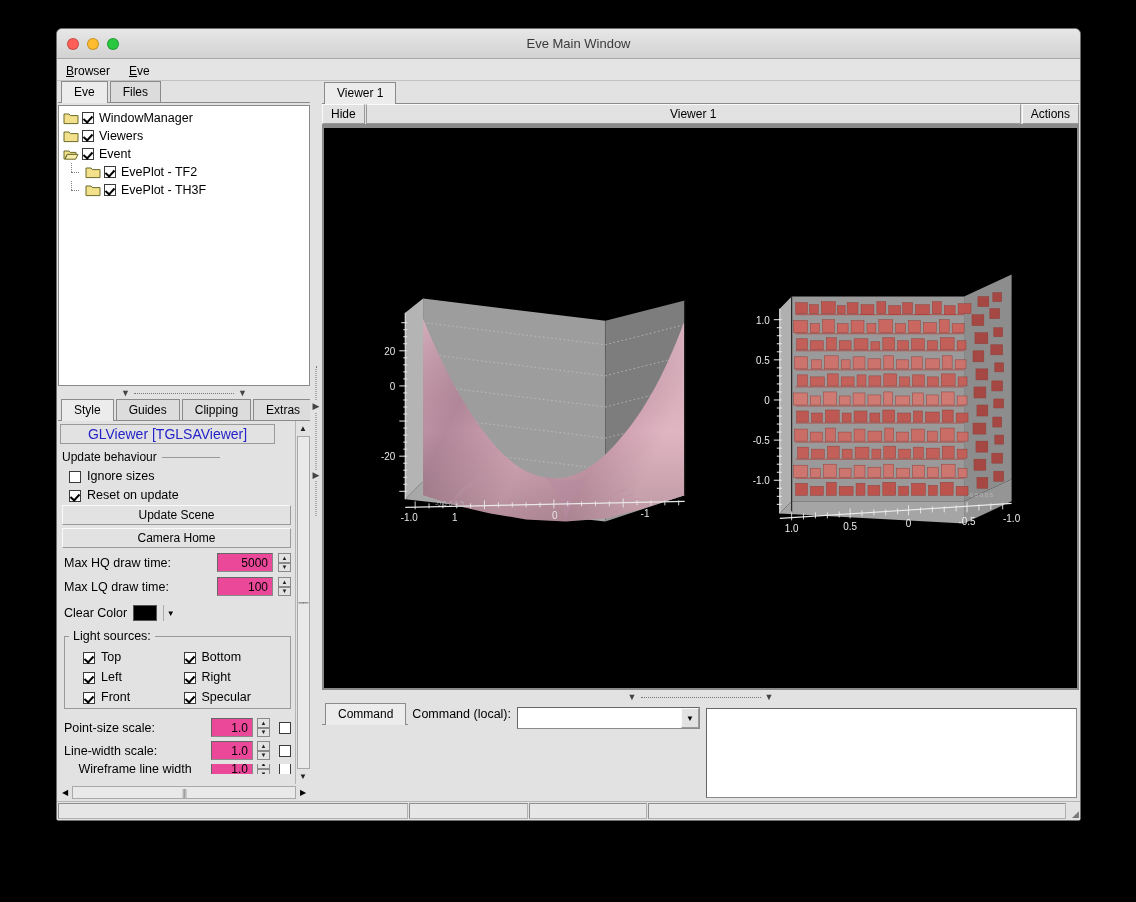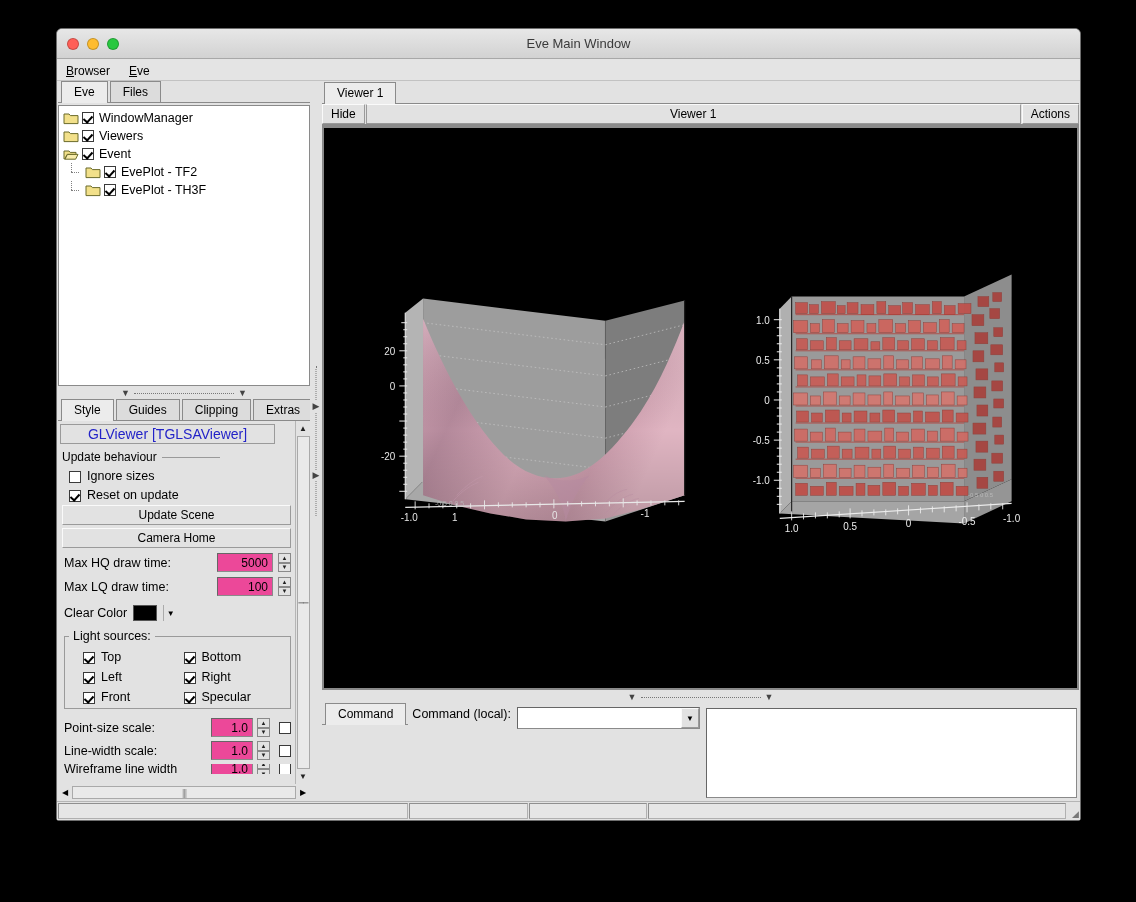--- a/index.html
+++ b/index.html
@@ -641,21 +641,21 @@
               <div class="scale-row">
                 <span class="lbl">Line-width scale:</span>
                 <span class="numbox" style="width:42px">1.0</span>
                 <span class="spinner">
                   <div>▲</div>
                   <div>▼</div>
                 </span>
                 <span class="cbx"></span>
               </div>
 
-              <div class="scale-row" style="overflow:hidden;height:10px;">
+              <div class="scale-row" style="overflow:hidden;height:10px;text-align:center;">
                 <span class="lbl">Wireframe line width</span>
                 <span class="numbox" style="width:42px">1.0</span>
                 <span class="spinner">
                   <div>▲</div>
                   <div>▼</div>
                 </span>
                 <span class="cbx"></span>
               </div>
 
             </div>

